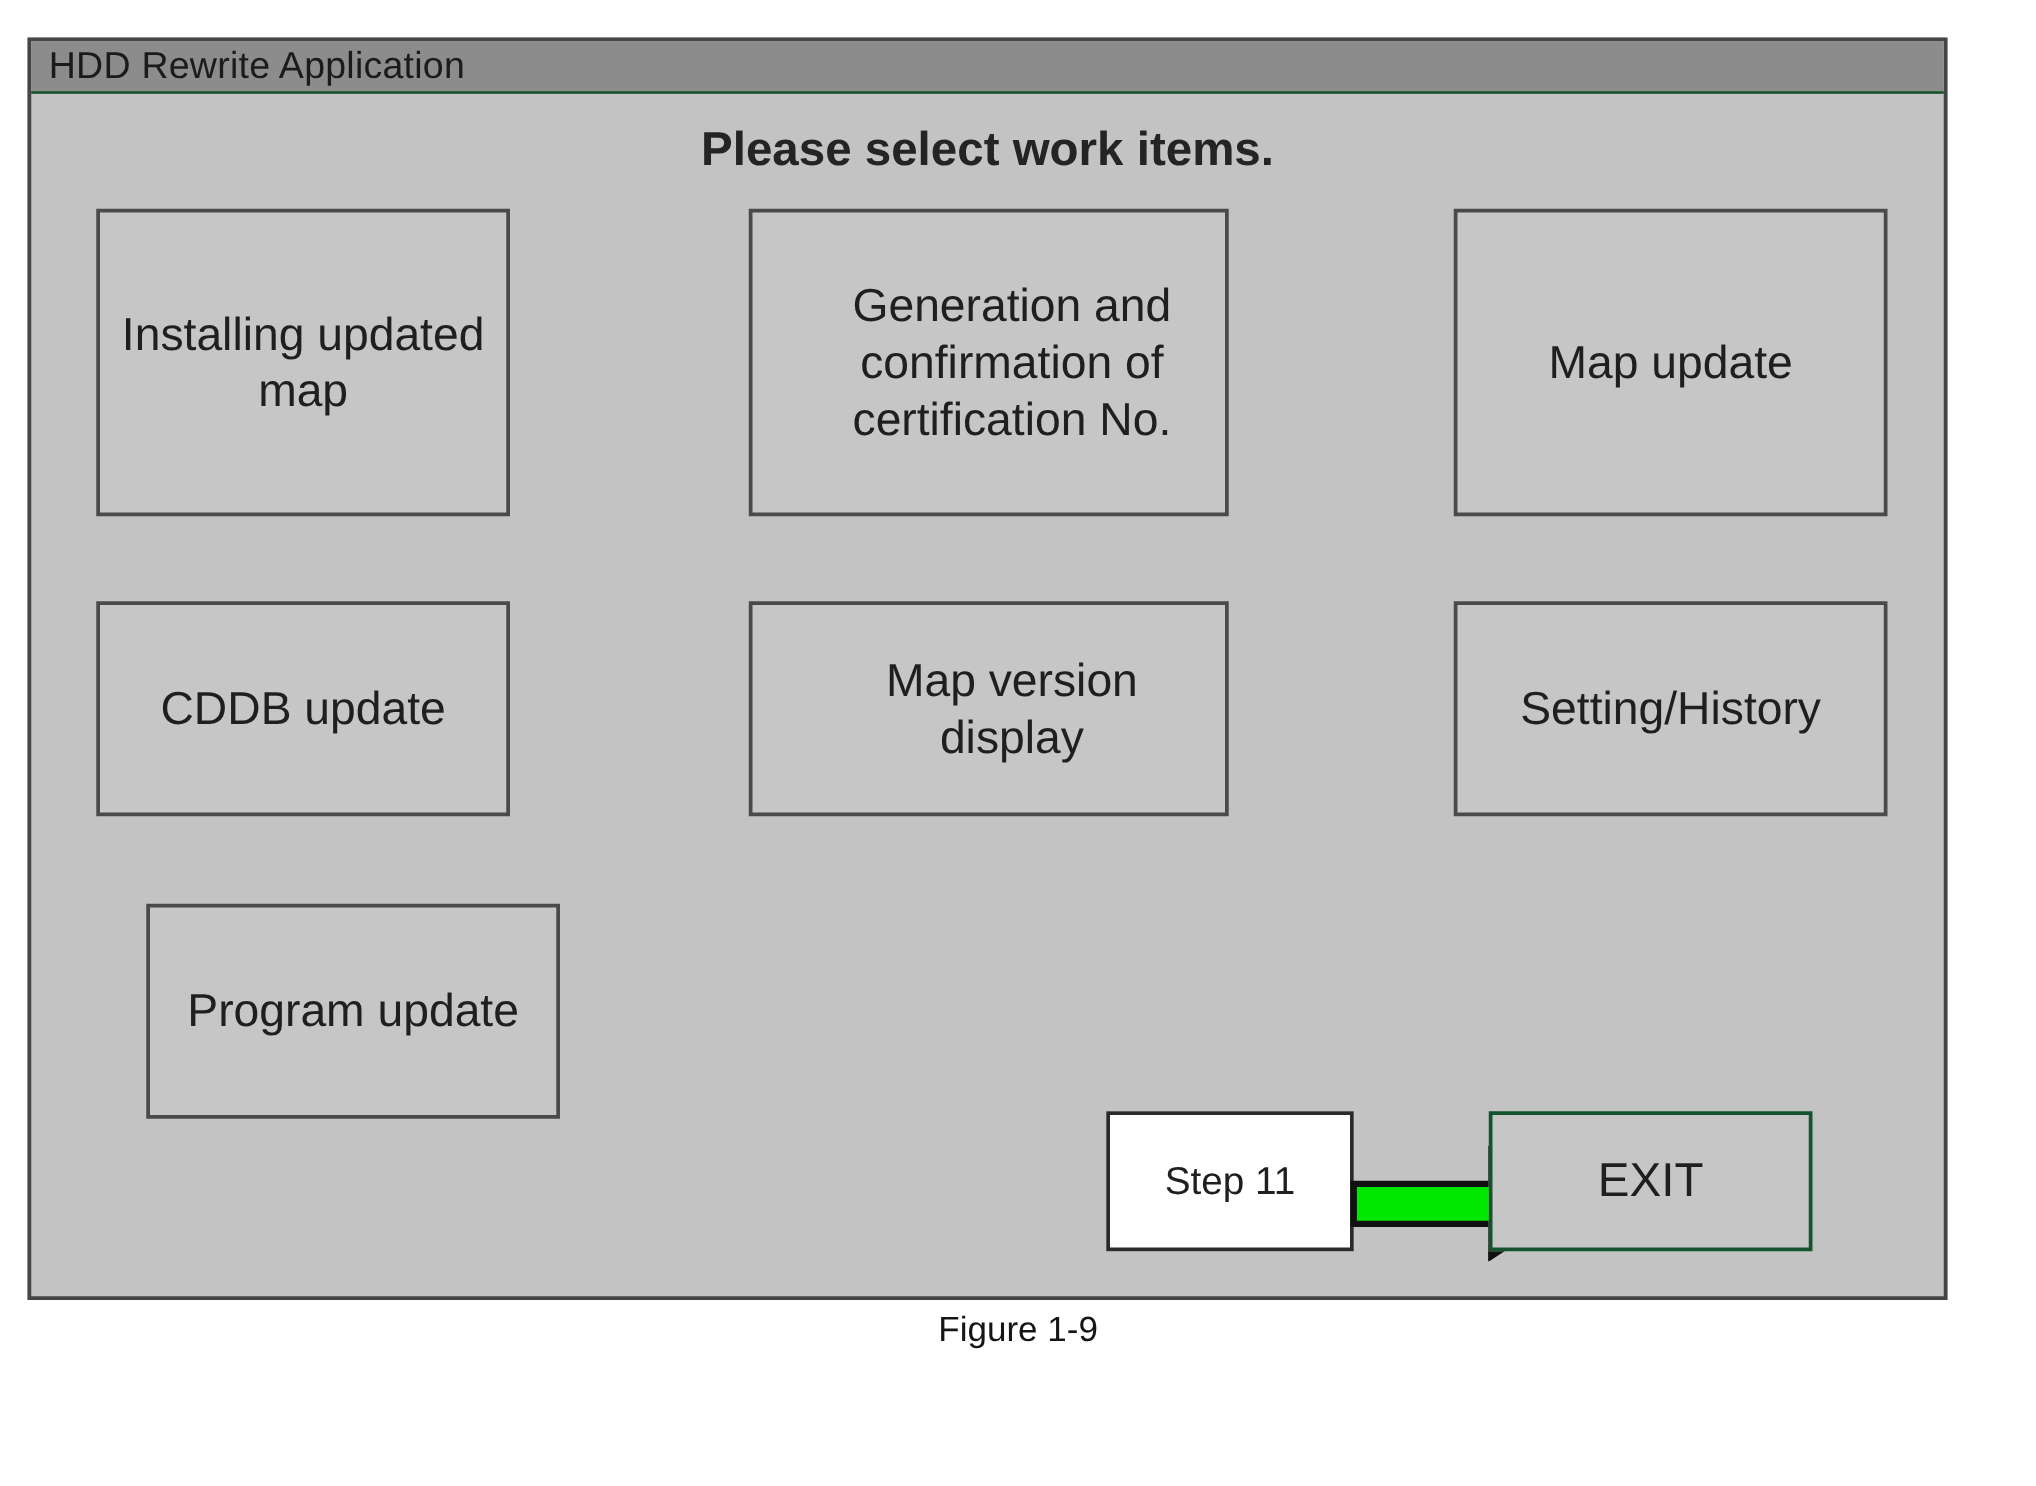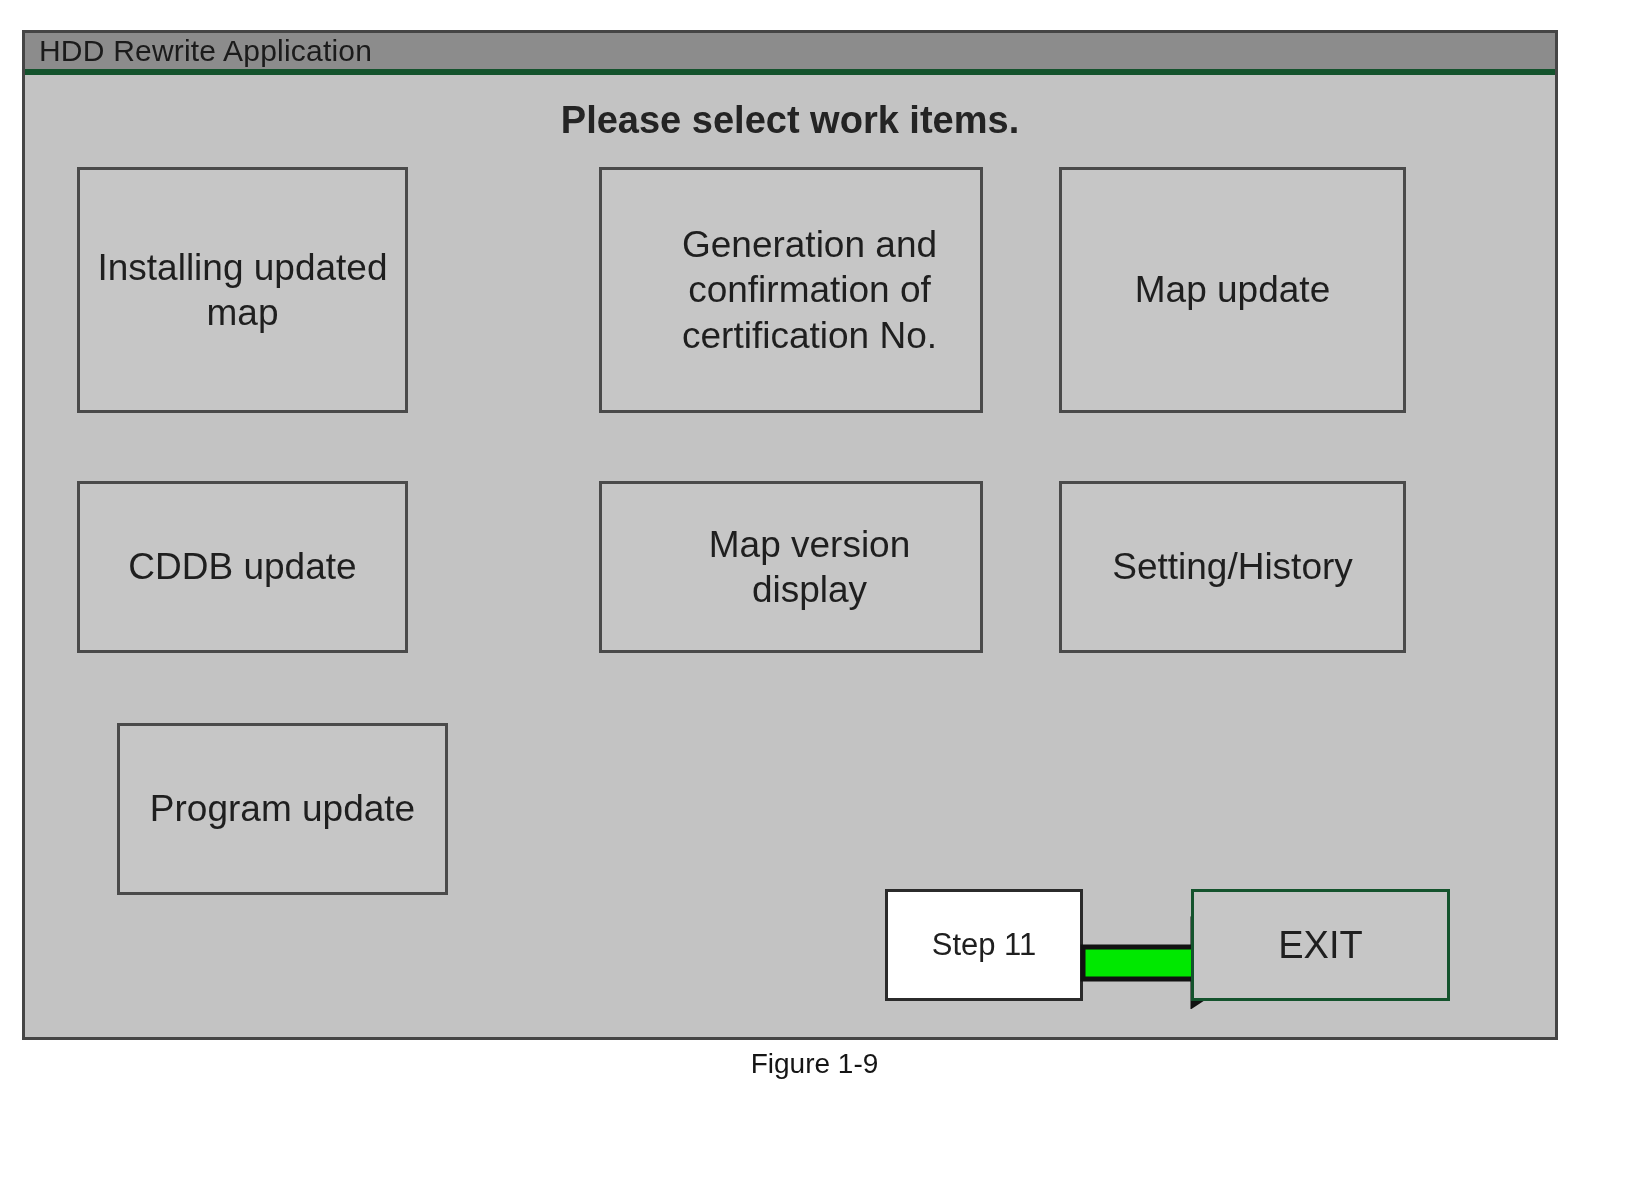--- a/index.html
+++ b/index.html
@@ -23,21 +23,21 @@
     width: 1536px;
     height: 1010px;
     box-sizing: border-box;
     border: 3px solid #454545;
     background: #c3c3c3;
   }
 
   #title-bar {
     height: 42px;
     background: #8c8c8c;
-    border-bottom: 6px solid #14532d;
+    border-bottom: 2px solid #14532d;
     display: flex;
     align-items: center;
     padding-left: 14px;
     box-sizing: border-box;
   }
   #title-bar-text {
     font-size: 30px;
     color: #1b1b1b;
     letter-spacing: 0.2px;
     white-space: nowrap;
@@ -73,21 +73,21 @@
     font-size: 37px;
     color: #1f1f1f;
     line-height: 1.22;
     padding: 4px 10px;
   }
   .work-btn .lbl { display: block; }
 
   
   .col-1 { left: 52px;   width: 331px; }
   .col-2 { left: 574px;  width: 384px; padding-left: 47px; }
-  .col-3 { left: 1034px; width: 347px; }
+  .col-3 { left: 1138px; width: 347px; }
 
   .row-1 { top: 92px;  height: 246px; }
   .row-2 { top: 406px; height: 172px; }
   .row-3 { top: 648px; height: 172px; margin-left: 40px; }
 
   
   #step-callout {
     position: absolute;
     left: 860px;
     top: 814px;

